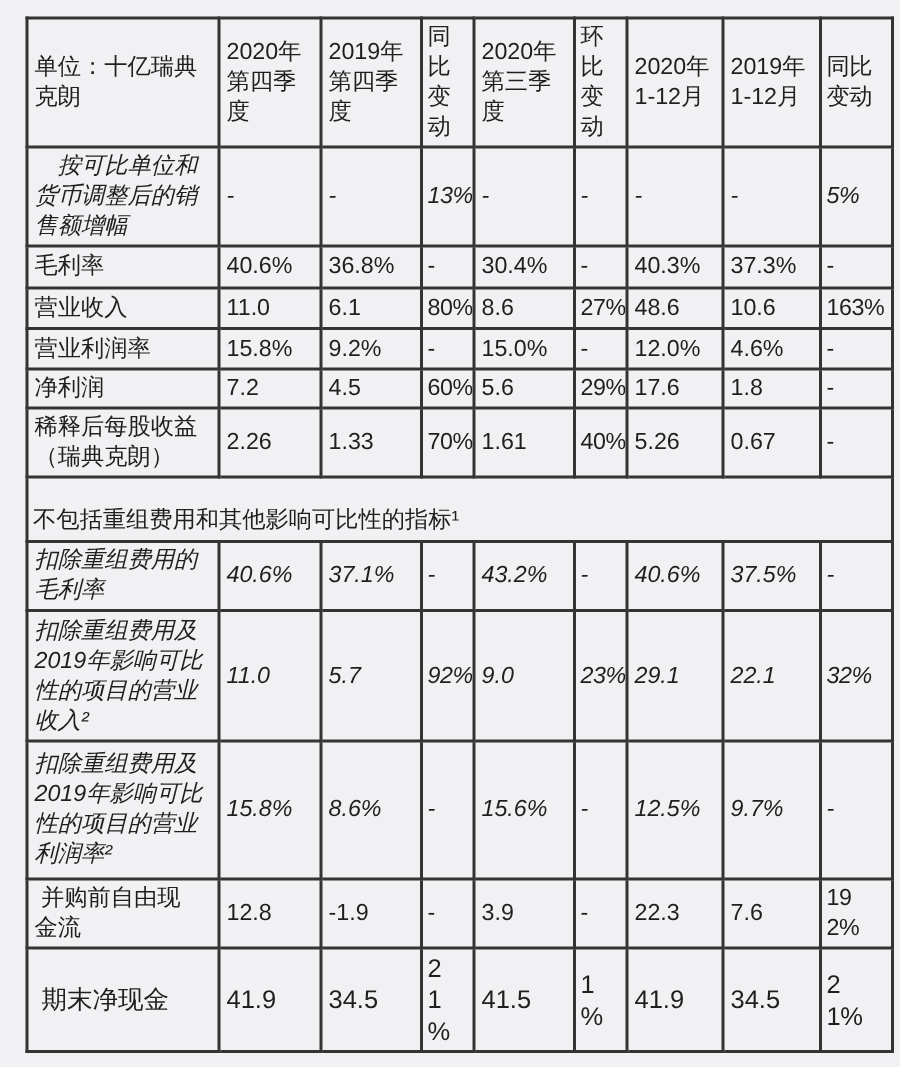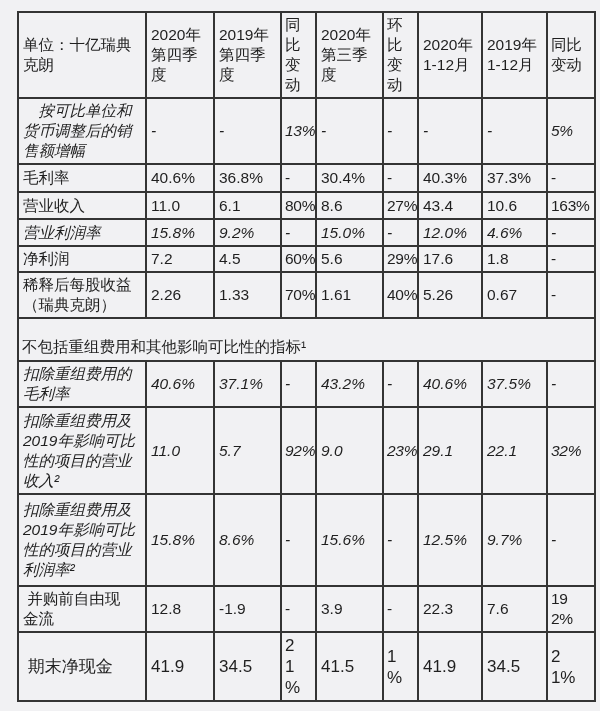--- a/index.html
+++ b/index.html
@@ -122,25 +122,25 @@
           <td>37.3%</td>
           <td class="narrow">-</td>
         </tr>
         <tr style="height: 27px;">
           <td>营业收入</td>
           <td>11.0</td>
           <td>6.1</td>
           <td class="narrow">80%</td>
           <td>8.6</td>
           <td class="narrow">27%</td>
-          <td>43.4</td>
+          <td>48.6</td>
           <td>10.6</td>
           <td class="narrow">163%</td>
         </tr>
-        <tr style="height: 27px; font-style: italic;">
+        <tr style="height: 27px;">
           <td>营业利润率</td>
           <td>15.8%</td>
           <td>9.2%</td>
           <td class="narrow">-</td>
           <td>15.0%</td>
           <td class="narrow">-</td>
           <td>12.0%</td>
           <td>4.6%</td>
           <td class="narrow">-</td>
         </tr>

